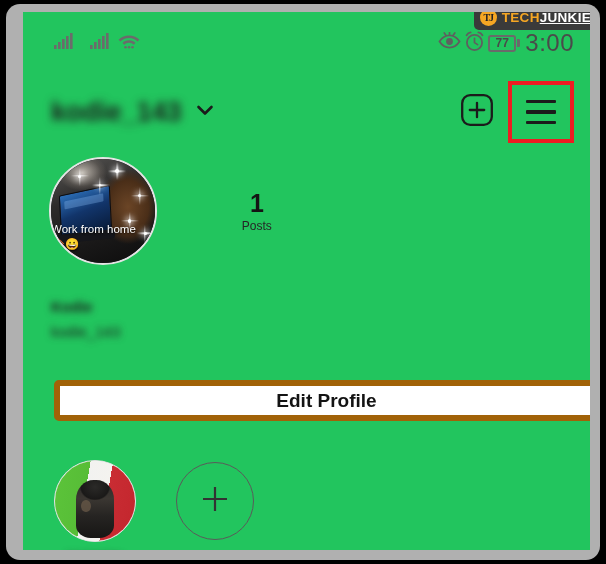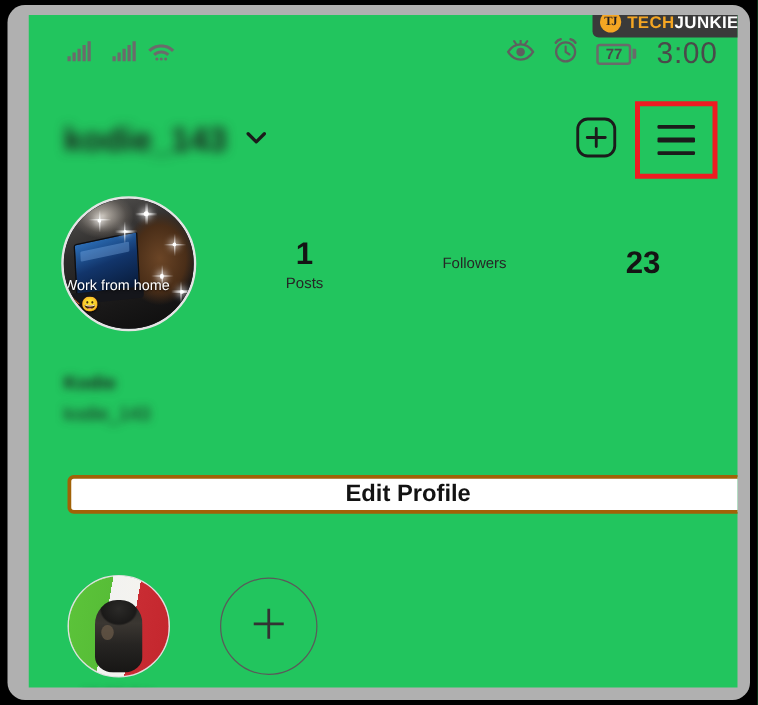--- a/index.html
+++ b/index.html
@@ -62,41 +62,41 @@
     justify-content: center;
     letter-spacing: -1px;
     font-family: "Liberation Serif", serif;
   }
   .wm-text {
     font-size: 13.5px;
     font-weight: bold;
     letter-spacing: 0.3px;
   }
   .wm-tech { color: #f5a623; }
-  .wm-junkie { color: #ffffff; }
+  .wm-junkie { color: #ffffff; text-decoration: underline; }
 
   
   #status-bar {
     position: absolute;
     left: 0; top: 14px;
     width: 100%;
     height: 34px;
     display: flex;
     align-items: center;
     justify-content: space-between;
     padding: 0 16px 0 30px;
     box-sizing: border-box;
     color: #5a5a5a;
   }
   .status-left, .status-right {
     display: flex;
     align-items: center;
   }
   .status-left { gap: 14px; }
-  .status-right { gap: 14px; }
+  .status-right { gap: 3px; }
   .clock-text {
     font-size: 24px;
     color: #4a4a4a;
     letter-spacing: 0.5px;
     margin-left: 2px;
   }
   .battery {
     display: flex;
     align-items: center;
   }
@@ -297,22 +297,22 @@
   }
   #bio-name { font-size: 15px; font-weight: bold; }
   #bio-handle { font-size: 15px; margin-top: 8px; }
 
   
   #edit-profile-button {
     position: absolute;
     left: 31px;
     top: 368px;
     width: 545px;
-    height: 31px;
-    border: 3px solid #a16207;
+    height: 41px;
+    border: 6px solid #a16207;
     border-radius: 5px;
     background: #ffffff;
     display: flex;
     align-items: center;
     justify-content: center;
     box-sizing: border-box;
     cursor: pointer;
   }
   #edit-profile-label {
     font-size: 19px;
@@ -514,24 +514,22 @@
           <div>🏠😀</div>
         </div>
       </div>
 
       <div id="stats">
         <div class="stat">
           <div class="stat-value">1</div>
           <div class="stat-label">Posts</div>
         </div>
         <div class="stat">
-          <div class="stat-label">Followers</div>
         </div>
         <div class="stat">
-          <div class="stat-value">23</div>
         </div>
       </div>
     </div>
 
     <div id="bio">
       <div id="bio-name" class="bio-line">Kodie</div>
       <div id="bio-handle" class="bio-line">kodie_143</div>
     </div>
 
     <div id="edit-profile-button">

